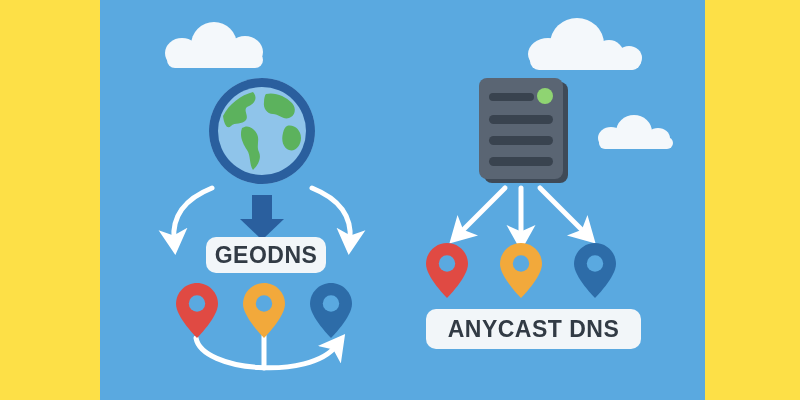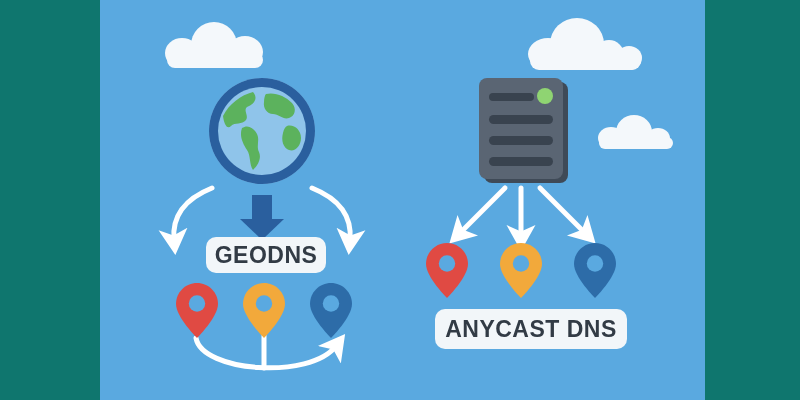--- a/index.html
+++ b/index.html
@@ -3,21 +3,21 @@
 <meta charset="utf-8">
 <style>
   html,body{margin:0;padding:0;}
   body{
     width:800px;height:400px;
     background:#ffffff;
     font-family:"Liberation Sans", sans-serif;
     overflow:hidden;
     position:relative;
   }
-  #stage{position:relative;width:800px;height:400px;background:#0f766e;}
+  #stage{position:relative;width:800px;height:400px;background:#fde047;}
 
   .blue-panel{
     position:absolute;
     left:100px;top:0;
     width:605px;height:400px;
     background:#5aa9e0;
   }
 
   
   .cloud{position:absolute;}
@@ -203,16 +203,16 @@
   <div class="pin" style="left:574px;top:243px;width:42px;height:55px;">
     <svg width="42" height="55" viewBox="0 0 42 55">
       <path d="M21,0 C9.4,0 0,9.4 0,21 C0,34 21,55 21,55 C21,55 42,34 42,21
                C42,9.4 32.6,0 21,0 Z" fill="#2d6ca8"></path>
       <circle cx="21" cy="20.5" r="8.2" fill="#5aa9e0"></circle>
     </svg>
   </div>
 
   <div class="chip" style="left:206px;top:237px;width:120px;height:36px;font-size:23px;">GEODNS</div>
 
-  <div class="chip" style="left:435px;top:309px;width:192px;height:40px;font-size:23px;">ANYCAST DNS</div>
+  <div class="chip" style="left:426px;top:309px;width:215px;height:40px;font-size:23px;">ANYCAST DNS</div>
 
 
 </div>
 
 </body></html>

